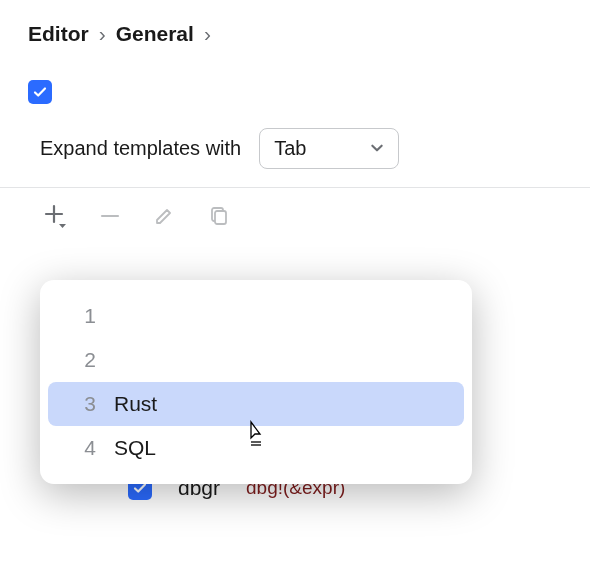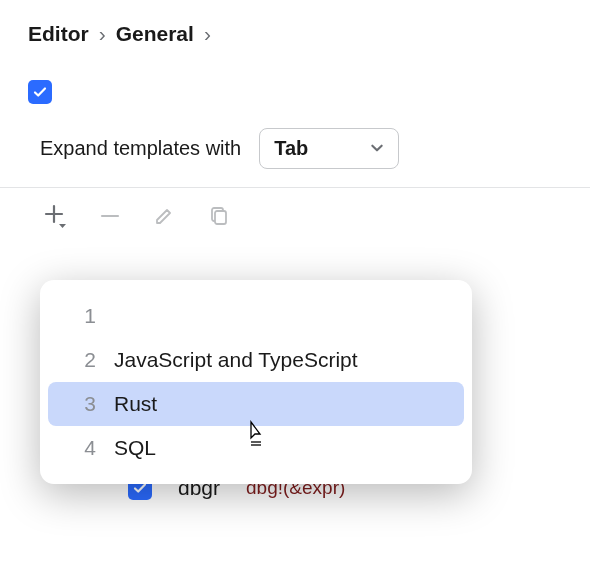--- a/index.html
+++ b/index.html
@@ -53,21 +53,20 @@
     }
     .select {
       border: 1.5px solid #c7c9cc;
       border-radius: 8px;
       padding: 8px 14px;
       min-width: 140px;
       display: flex;
       justify-content: space-between;
       font-size: 20px;
       background: #fff;
-      font-weight: bold;
     }
     .select .caret svg { width: 14px; height: 14px; }
     .toolbar {
       display: flex;
       align-items: center;
       gap: 26px;
       padding: 14px 28px 10px 42px;
       border-top: 1.5px solid #e3e4e6;
     }
     .toolbar .tool { display:inline-flex; align-items:center; justify-content:center; width:28px; height:28px; }
@@ -199,21 +198,20 @@
     <span class="hint">dbg!(&amp;expr)</span>
   </div>
 </div>
 
 <div class="popup">
   <div class="popup-item">
     <span class="num">1</span>
   </div>
   <div class="popup-item">
     <span class="num">2</span>
-    <span>JavaScript and TypeScript</span>
   </div>
   <div class="popup-item highlight">
     <span class="num">3</span>
     <span>Rust</span>
     <span class="cursor">
       <svg viewBox="0 0 22 26">
         <path d="M6 2 L6 18 L10 14 L15 14 Z" fill="#fff" stroke="#000" stroke-width="1.3"></path>
         <line x1="6" y1="22" x2="16" y2="22" stroke="#000" stroke-width="1.3"></line>
         <line x1="6" y1="25" x2="16" y2="25" stroke="#000" stroke-width="1.3"></line>
       </svg>

